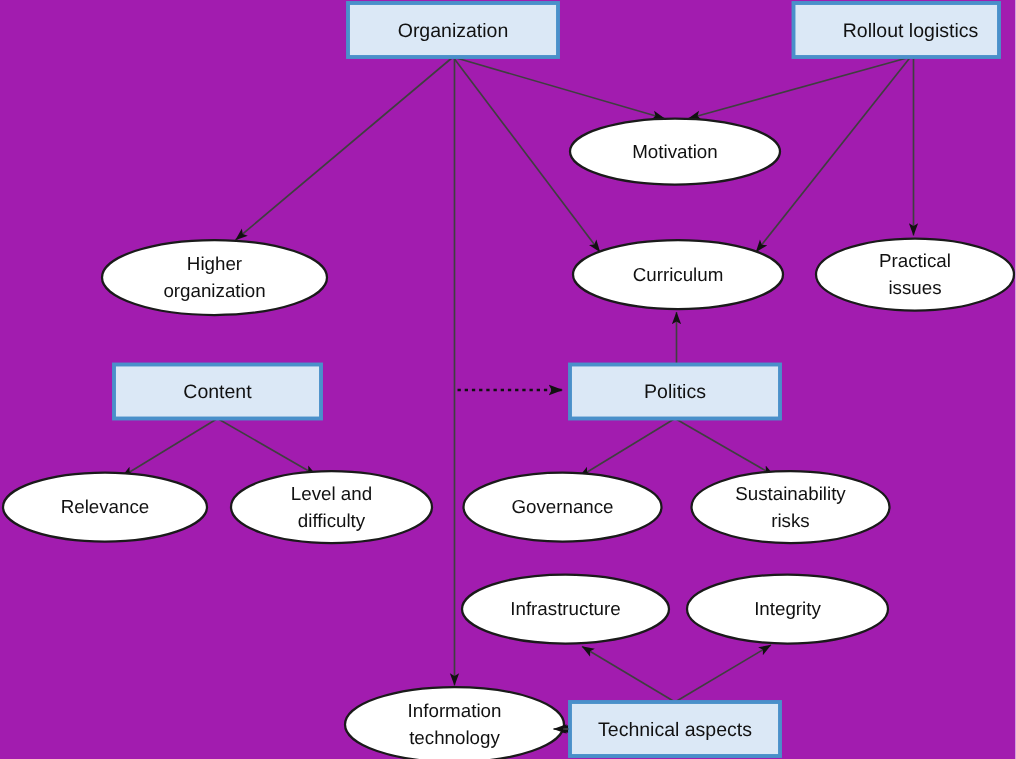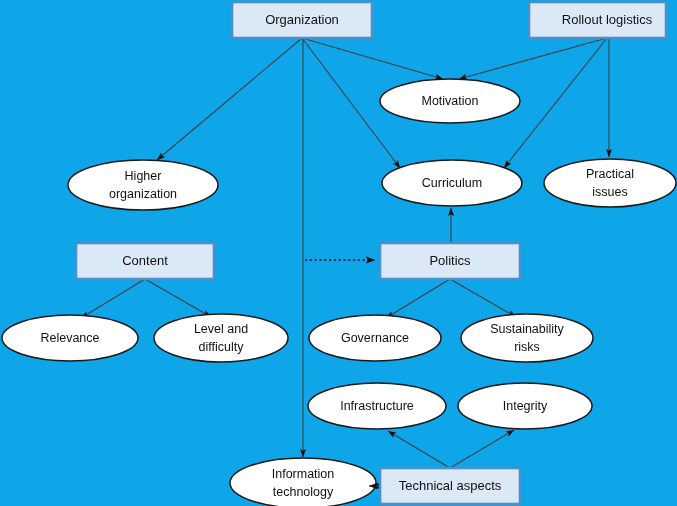--- a/index.html
+++ b/index.html
@@ -10,21 +10,21 @@
   body {
     width: 677px;
     height: 506px;
     font-family: "Liberation Sans", sans-serif;
     overflow: hidden;
   }
   #diagram-root {
     position: relative;
     width: 677px;
     height: 506px;
-    background: #0ea5e9;
+    background: #a21caf;
   }
   svg.diagram-canvas {
     position: absolute;
     left: 0;
     top: 0;
     width: 677px;
     height: 506px;
   }
   .edge-line {
     stroke: #3f3f3f;

